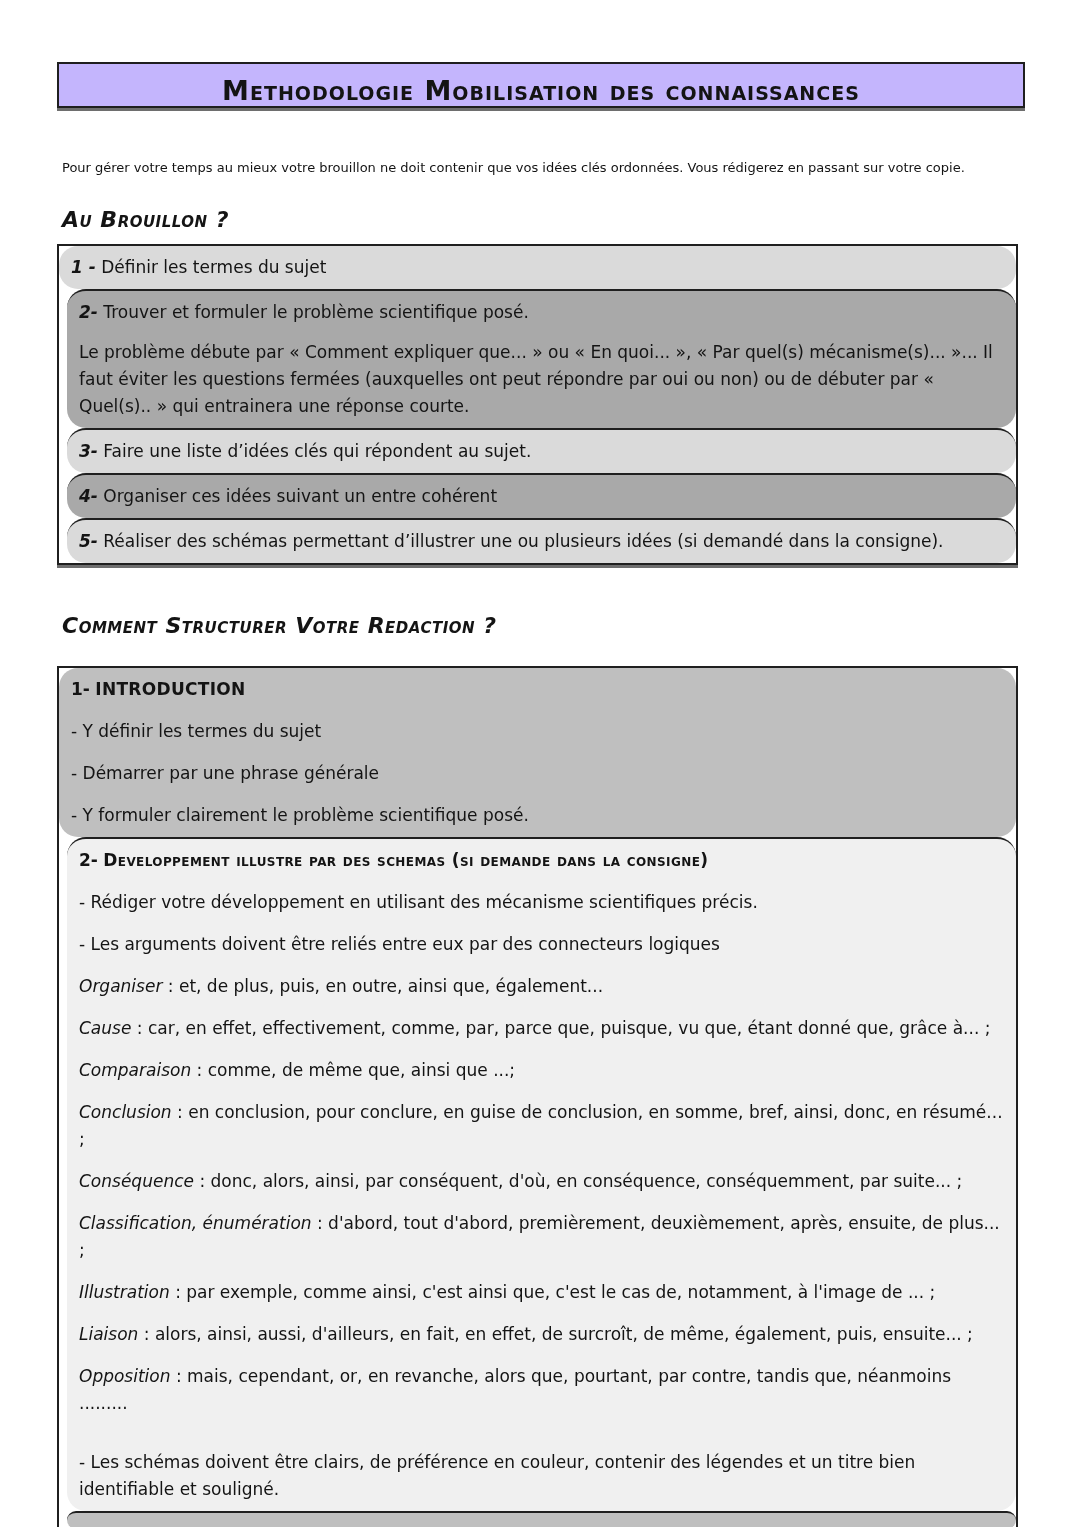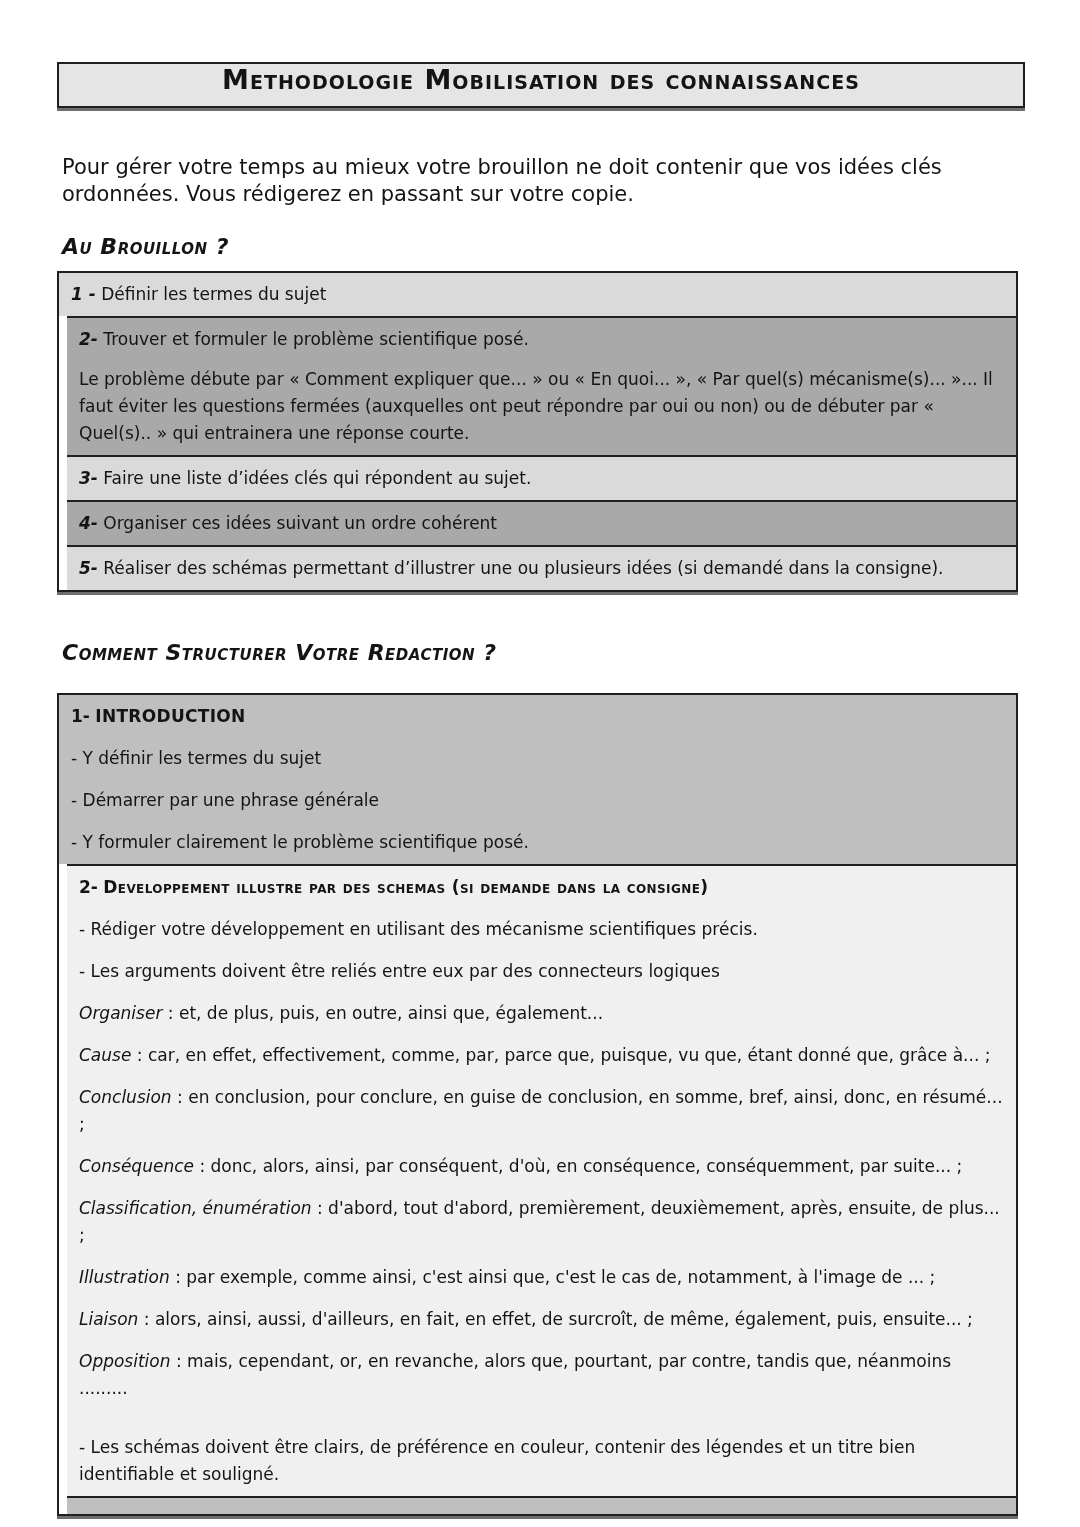--- a/index.html
+++ b/index.html
@@ -20,37 +20,37 @@
     inset: 0;
   }
 
   
   .title-box {
     margin: 62px 0 0 57px;
     width: 964px;
     height: 42px;
     border: 2px solid #1f1f1f;
     box-shadow: 0 3px 0 #6e6e6e;
-    background: #e5e5e5;
+    background: #c4b5fd;
     display: flex;
-    align-items: flex-start;
+    align-items: flex-end;
     justify-content: center;
   }
   .title-box .title-text {
     font-weight: bold;
     font-variant: small-caps;
     font-size: 27px;
     letter-spacing: 1px;
     white-space: nowrap;
   }
 
   
   .intro {
     margin: 46px 58px 0 62px;
-    font-size: 21px;
+    font-size: 13px;
     line-height: 27px;
   }
 
   
   .section-heading {
     margin: 26px 0 0 62px;
     font-size: 22px;
     font-weight: bold;
     font-style: italic;
     font-variant: small-caps;
@@ -61,20 +61,21 @@
   .block-table {
     margin: 12px 0 0 57px;
     width: 957px;
     border: 2px solid #1f1f1f;
     box-shadow: 0 3px 0 #6e6e6e;
     font-size: 17px;
     line-height: 27px;
   }
   .row {
     padding: 8px 12px;
+    border-radius: 19px;
   }
   .row + .row {
     border-top: 2px solid #1f1f1f;
     margin-left: 8px;
   }
   .shade-light { background: #dadada; }
   .shade-dark  { background: #a9a9a9; }
   .shade-mid   { background: #bfbfbf; }
   .shade-pale  { background: #f0f0f0; }
 
@@ -130,21 +131,21 @@
     <div class="row shade-dark">
       <p><b class="num">2-</b> <span>Trouver et formuler le problème scientifique posé.</span></p>
       <p>Le problème débute par « Comment expliquer que... » ou « En quoi... », «  Par quel(s) mécanisme(s)... »... Il faut éviter les questions fermées (auxquelles ont peut répondre par oui ou non) ou de débuter par « Quel(s).. » qui entrainera une réponse courte.</p>
     </div>
 
     <div class="row shade-light">
       <p><b class="num">3-</b> <span>Faire une liste d’idées clés qui répondent au sujet.</span></p>
     </div>
 
     <div class="row shade-dark">
-      <p><b class="num">4-</b> <span>Organiser ces idées suivant un ordre cohérent</span></p>
+      <p><b class="num">4-</b> <span>Organiser ces idées suivant un entre cohérent</span></p>
     </div>
 
     <div class="row shade-light">
       <p><b class="num">5-</b> <span>Réaliser des schémas permettant d’illustrer une ou plusieurs idées (si demandé dans la consigne).</span></p>
     </div>
 
   </div>
 
   <h2 class="section-heading" style="margin-top:48px;">Comment Structurer Votre Redaction ?</h2>
 
@@ -157,20 +158,21 @@
       <p>- Y formuler clairement le problème scientifique posé.</p>
     </div>
 
     <div class="row shade-pale">
       <p><b class="num-plain">2-</b> <span class="smallcaps">Developpement illustre par des schemas (si demande dans la consigne)</span></p>
       <p>- Rédiger votre développement en utilisant des mécanisme scientifiques précis.</p>
       <p>- Les arguments doivent être reliés entre eux par des connecteurs logiques</p>
 
       <p><span class="connector-label">Organiser</span> <span>: et, de plus, puis, en outre, ainsi que, également...</span></p>
       <p><span class="connector-label">Cause</span> <span>: car, en effet, effectivement, comme, par, parce que, puisque, vu que, étant donné que, grâce à... ;</span></p>
+      <p><span class="connector-label">Comparaison</span> <span>: comme, de même que, ainsi que ...;</span></p>
       <p><span class="connector-label">Conclusion</span> <span>: en conclusion, pour conclure, en guise de conclusion, en somme, bref, ainsi, donc, en résumé... ;</span></p>
       <p><span class="connector-label">Conséquence</span> <span>: donc, alors, ainsi, par conséquent, d'où, en conséquence, conséquemment, par suite... ;</span></p>
       <p><span class="connector-label">Classification, énumération</span> <span>: d'abord, tout d'abord, premièrement, deuxièmement, après, ensuite, de plus... ;</span></p>
       <p><span class="connector-label">Illustration</span> <span>: par exemple, comme ainsi, c'est ainsi que, c'est le cas de, notamment, à l'image de ... ;</span></p>
       <p><span class="connector-label">Liaison</span> <span>: alors, ainsi, aussi, d'ailleurs, en fait, en effet, de surcroît, de même, également, puis, ensuite... ;</span></p>
       <p><span class="connector-label">Opposition</span> <span>: mais, cependant, or, en revanche, alors que, pourtant, par contre, tandis que, néanmoins .........</span></p>
 
       <p class="note-gap">- Les schémas doivent être clairs, de préférence en couleur,  contenir des légendes et un titre bien identifiable et souligné.</p>
     </div>
 

